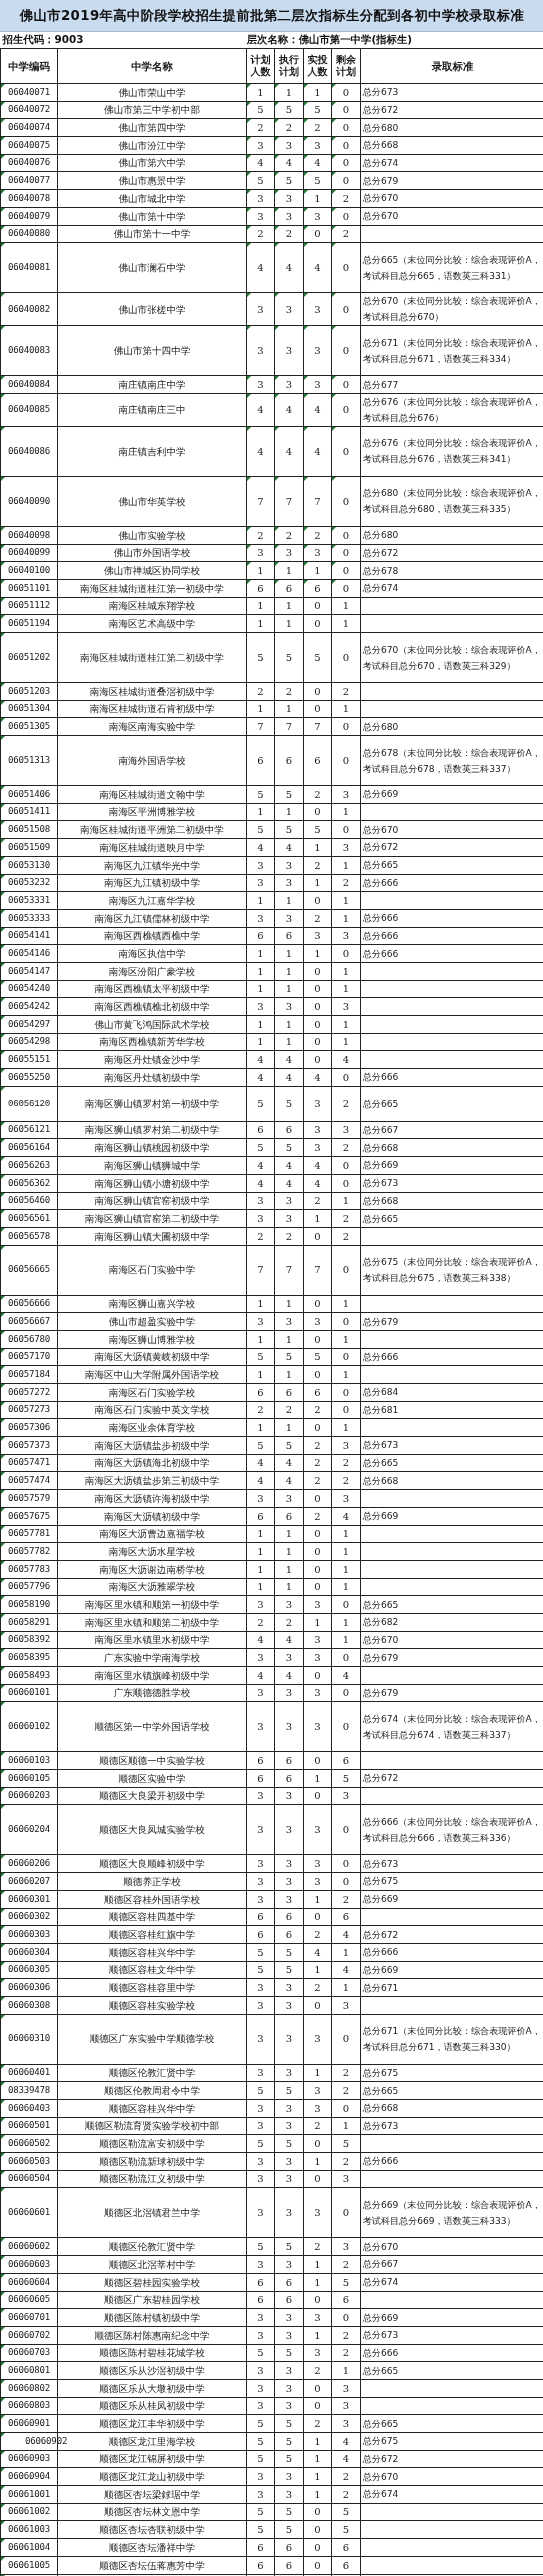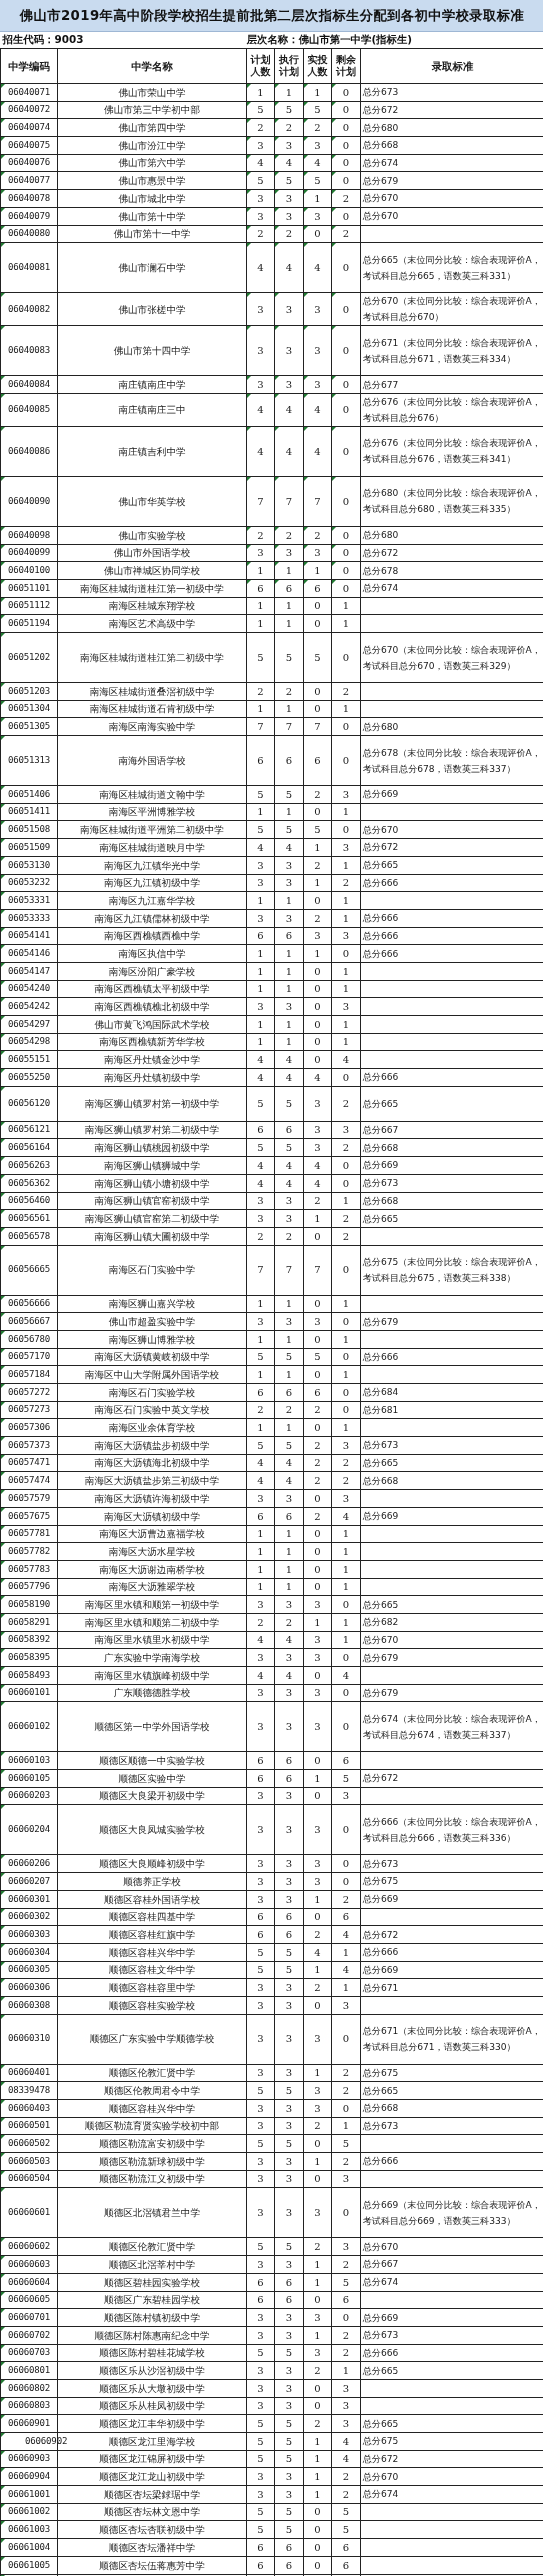--- a/index.html
+++ b/index.html
@@ -452,21 +452,21 @@
       <tr>
         <td class="code tri" style="height: 17.7px;">06055250</td>
         <td class="name" style="height: 17.7px;">南海区丹灶镇初级中学</td>
         <td class="num" style="height: 17.7px;">4</td>
         <td class="num" style="height: 17.7px;">4</td>
         <td class="num" style="height: 17.7px;">4</td>
         <td class="num" style="height: 17.7px;">0</td>
         <td class="std" style="height: 17.7px;">总分666</td>
       </tr>
       <tr>
-        <td class="code tri" style="height: 35px;">06056120</td>
+        <td class="code tri" style="height: 35px; font-family: Liberation Mono, monospace;">06056120</td>
         <td class="name" style="height: 17.7px;">南海区狮山镇罗村第一初级中学</td>
         <td class="num" style="height: 17.7px;">5</td>
         <td class="num" style="height: 17.7px;">5</td>
         <td class="num" style="height: 17.7px;">3</td>
         <td class="num" style="height: 17.7px;">2</td>
         <td class="std" style="height: 17.7px;">总分665</td>
       </tr>
       <tr>
         <td class="code tri" style="height: 17.7px;">06056121</td>
         <td class="name" style="height: 17.7px;">南海区狮山镇罗村第二初级中学</td>

